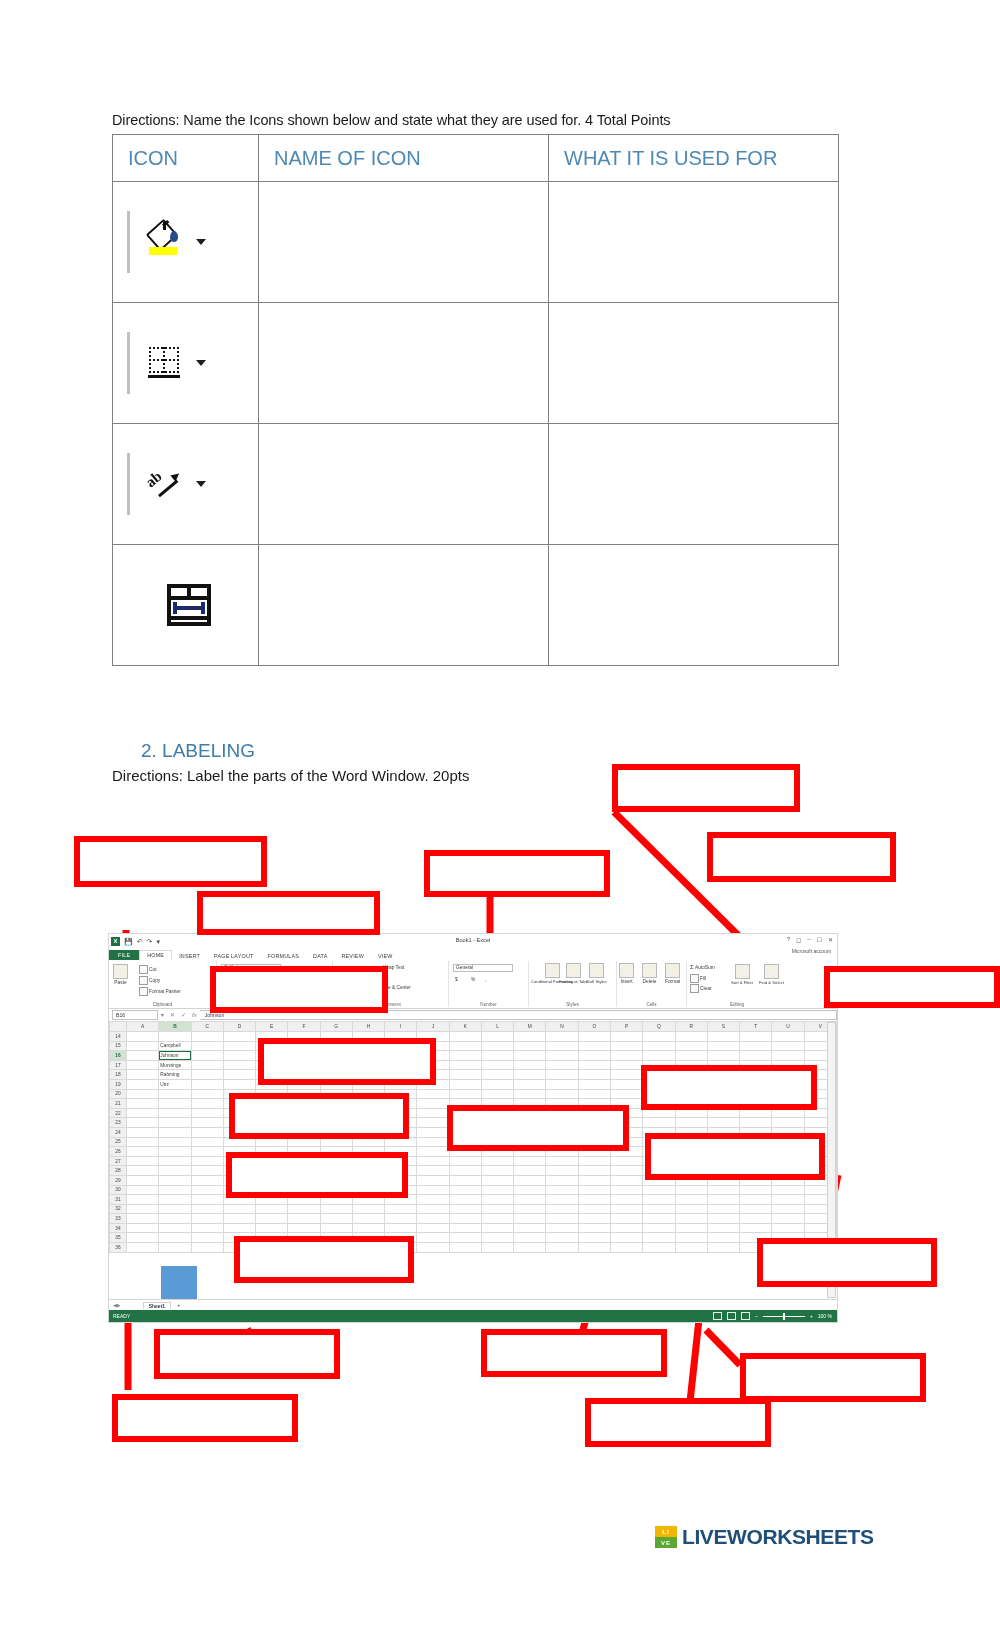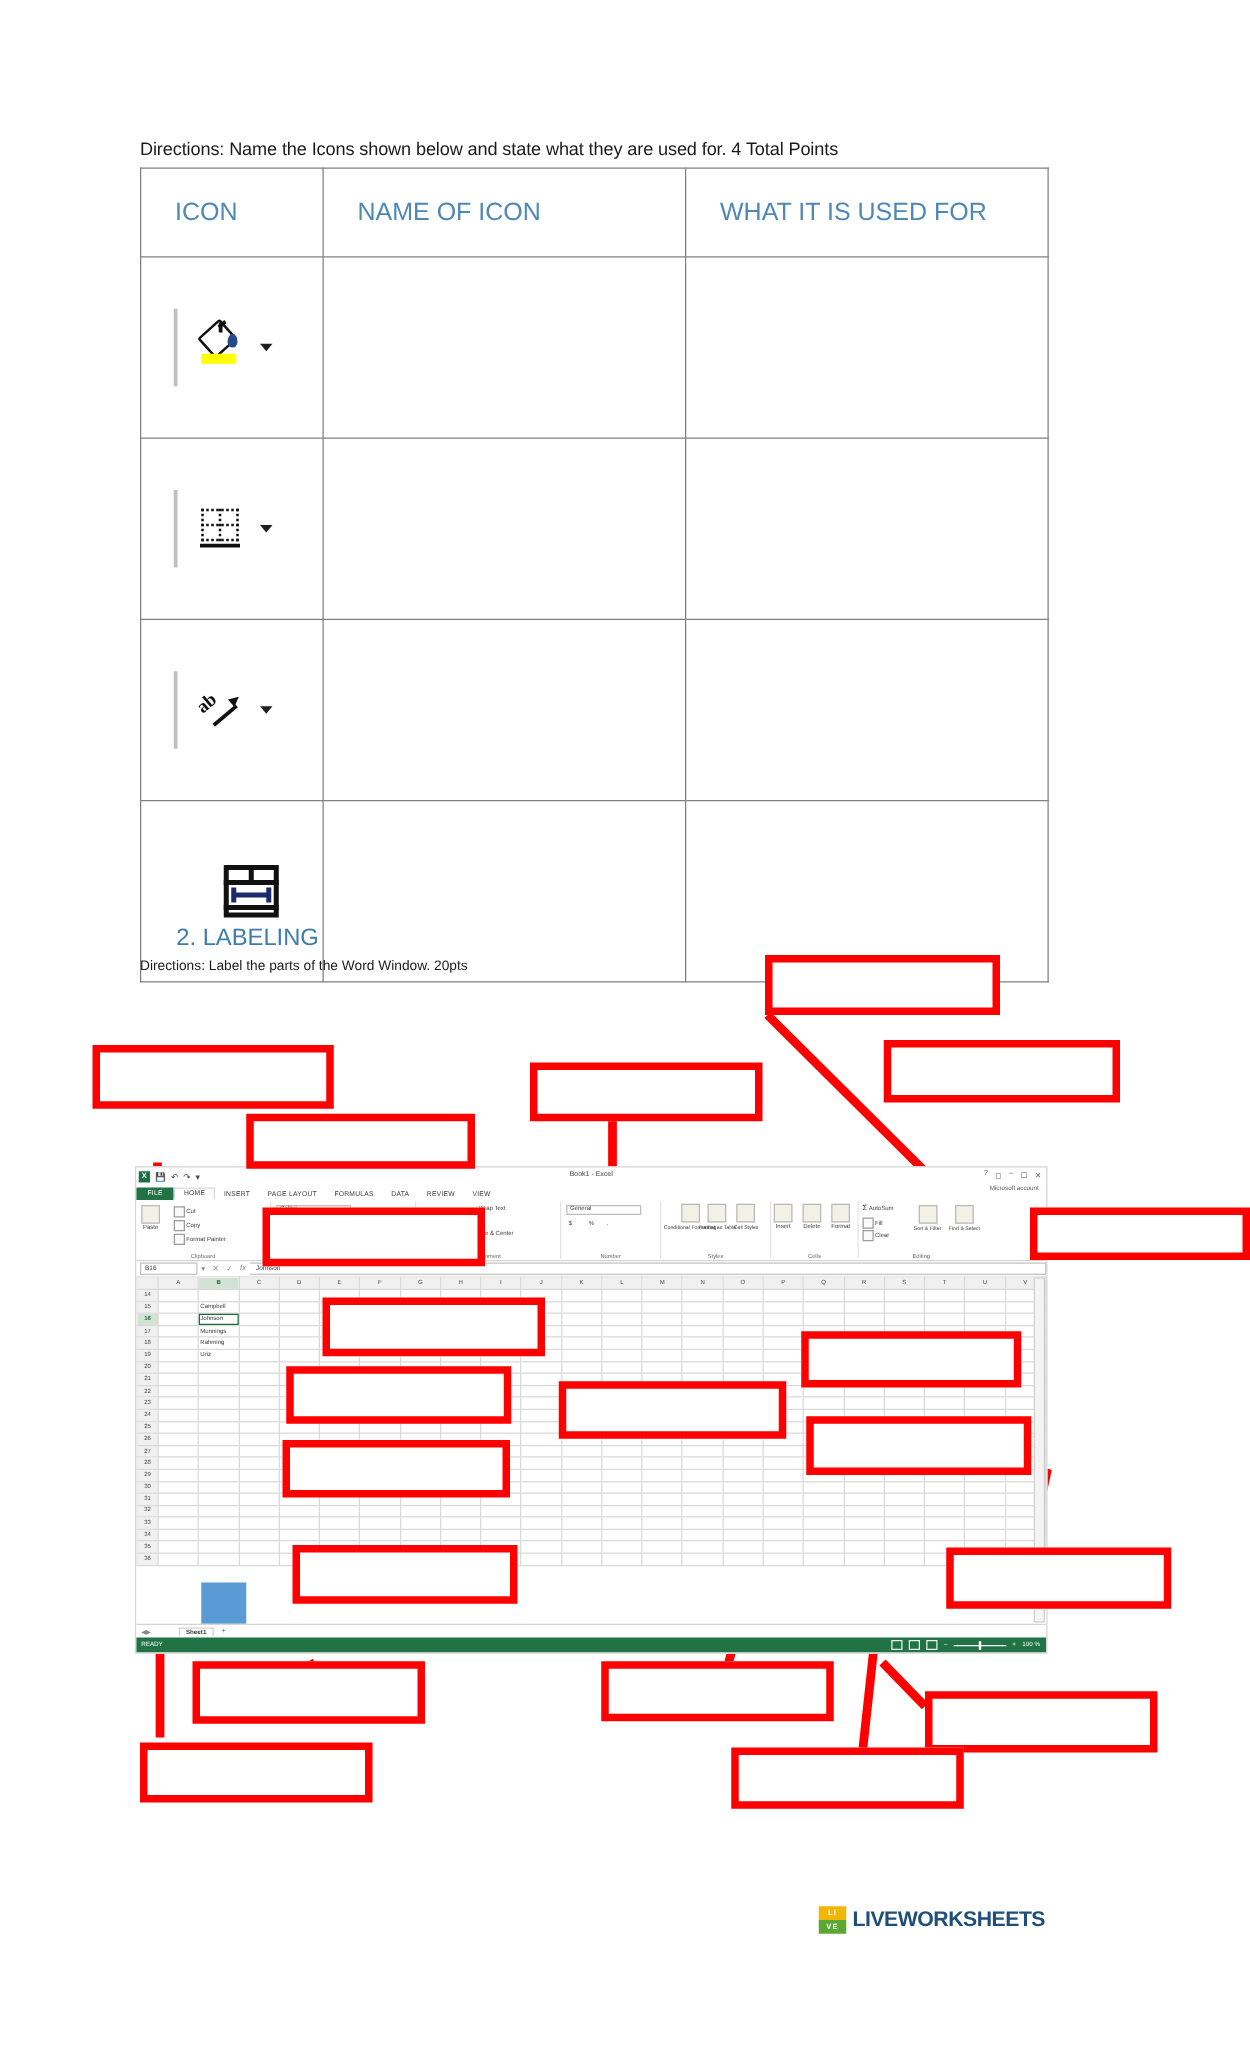--- a/index.html
+++ b/index.html
@@ -11,21 +11,21 @@
   
   .directions{
     position:absolute;left:112px;top:112px;
     font-size:14.5px;color:#1a1a1a;letter-spacing:-.1px;white-space:nowrap;
   }
   .icon-table{
     position:absolute;left:112px;top:134px;width:726px;
     border-collapse:collapse;table-layout:fixed;
   }
   .icon-table td{
-    border:1px solid #808080;vertical-align:middle;padding:16px;
+    border:1px solid #808080;vertical-align:middle;padding:4px;
   }
   .icon-table tr.head td{height:38px;vertical-align:middle;}
   .icon-table tr.head td span{
     color:#4e88b5;font-size:20px;padding-left:11px;font-weight:400;
   }
   .icon-table tr.row td{height:112px;}
   .col-icon{width:146px;}
   .col-name{width:290px;}
   .col-use{width:290px;}
   .iconcell{display:flex;align-items:center;height:100%;padding-left:10px;box-sizing:border-box;}
@@ -79,21 +79,21 @@
   .ic-merge .splith{position:absolute;left:4px;top:16px;width:44px;height:4px;background:#111;}
   .ic-merge .splith2{position:absolute;left:4px;top:36px;width:44px;height:4px;background:#111;}
   .ic-merge .ar{position:absolute;left:12px;top:26px;width:28px;height:4px;background:#1b2a6b;}
   .ic-merge .arl{position:absolute;left:10px;top:22px;width:4px;height:12px;background:#1b2a6b;}
   .ic-merge .arr{position:absolute;left:38px;top:22px;width:4px;height:12px;background:#1b2a6b;}
   
   .sec4-title{
     position:absolute;left:141px;top:740px;color:#3f7da8;font-size:19px;
   }
   .sec4-dir{
-    position:absolute;left:112px;top:767px;font-size:11px;color:#1a1a1a;white-space:nowrap;
+    position:absolute;left:112px;top:767px;font-size:15px;color:#1a1a1a;white-space:nowrap;
   }
   
   #excel{
     position:absolute;left:108px;top:933px;width:730px;height:390px;
     background:#ffffff;border:1px solid #d4d4d4;box-sizing:border-box;overflow:hidden;
     font-size:5.2px;color:#3b3b3b;
   }
   #excel .qat{position:absolute;left:2px;top:2px;height:11px;display:flex;align-items:center;gap:4px;}
   .xlogo{width:9px;height:9px;background:#1d7044;color:#fff;font-size:6px;line-height:9px;text-align:center;font-weight:bold;}
   .qicon{color:#4a4a4a;font-size:7px;}
@@ -157,21 +157,21 @@
   .zoomknob{position:absolute;left:20px;top:-3px;width:2px;height:7px;background:#fff;}
   .hscroll{position:absolute;right:38px;bottom:13px;width:110px;height:7px;border:1px solid #cfcfcf;background:#f4f4f4;}
   .vscroll{position:absolute;right:1px;top:88px;width:7px;bottom:24px;border:1px solid #cfcfcf;background:#f4f4f4;}
   
   .cbox{position:absolute;border:6px solid #ff0000;background:#ffffff;box-sizing:border-box;}
   svg.leaders{position:absolute;left:0;top:0;width:1000px;height:1647px;pointer-events:none;}
   
   .lwlogo{position:absolute;left:655px;top:1525px;display:flex;align-items:center;gap:5px;}
   .lwmark{display:flex;flex-direction:column;width:22px;height:22px;font-size:6px;font-weight:bold;color:#fff;}
   .lwmark i{flex:1;display:flex;align-items:center;justify-content:center;font-style:normal;letter-spacing:1px;}
-  .lwtext{color:#1f4e79;font-size:17px;font-weight:bold;letter-spacing:-.4px;}
+  .lwtext{color:#1f4e79;font-size:21px;font-weight:bold;letter-spacing:-.4px;}
 </style>
 </head>
 <body>
 
 <div class="directions">Directions: Name the Icons shown below and state what they are used for. 4 Total Points</div>
 
 <table class="icon-table">
   <colgroup>
       <col class="col-icon">
       <col class="col-name">

